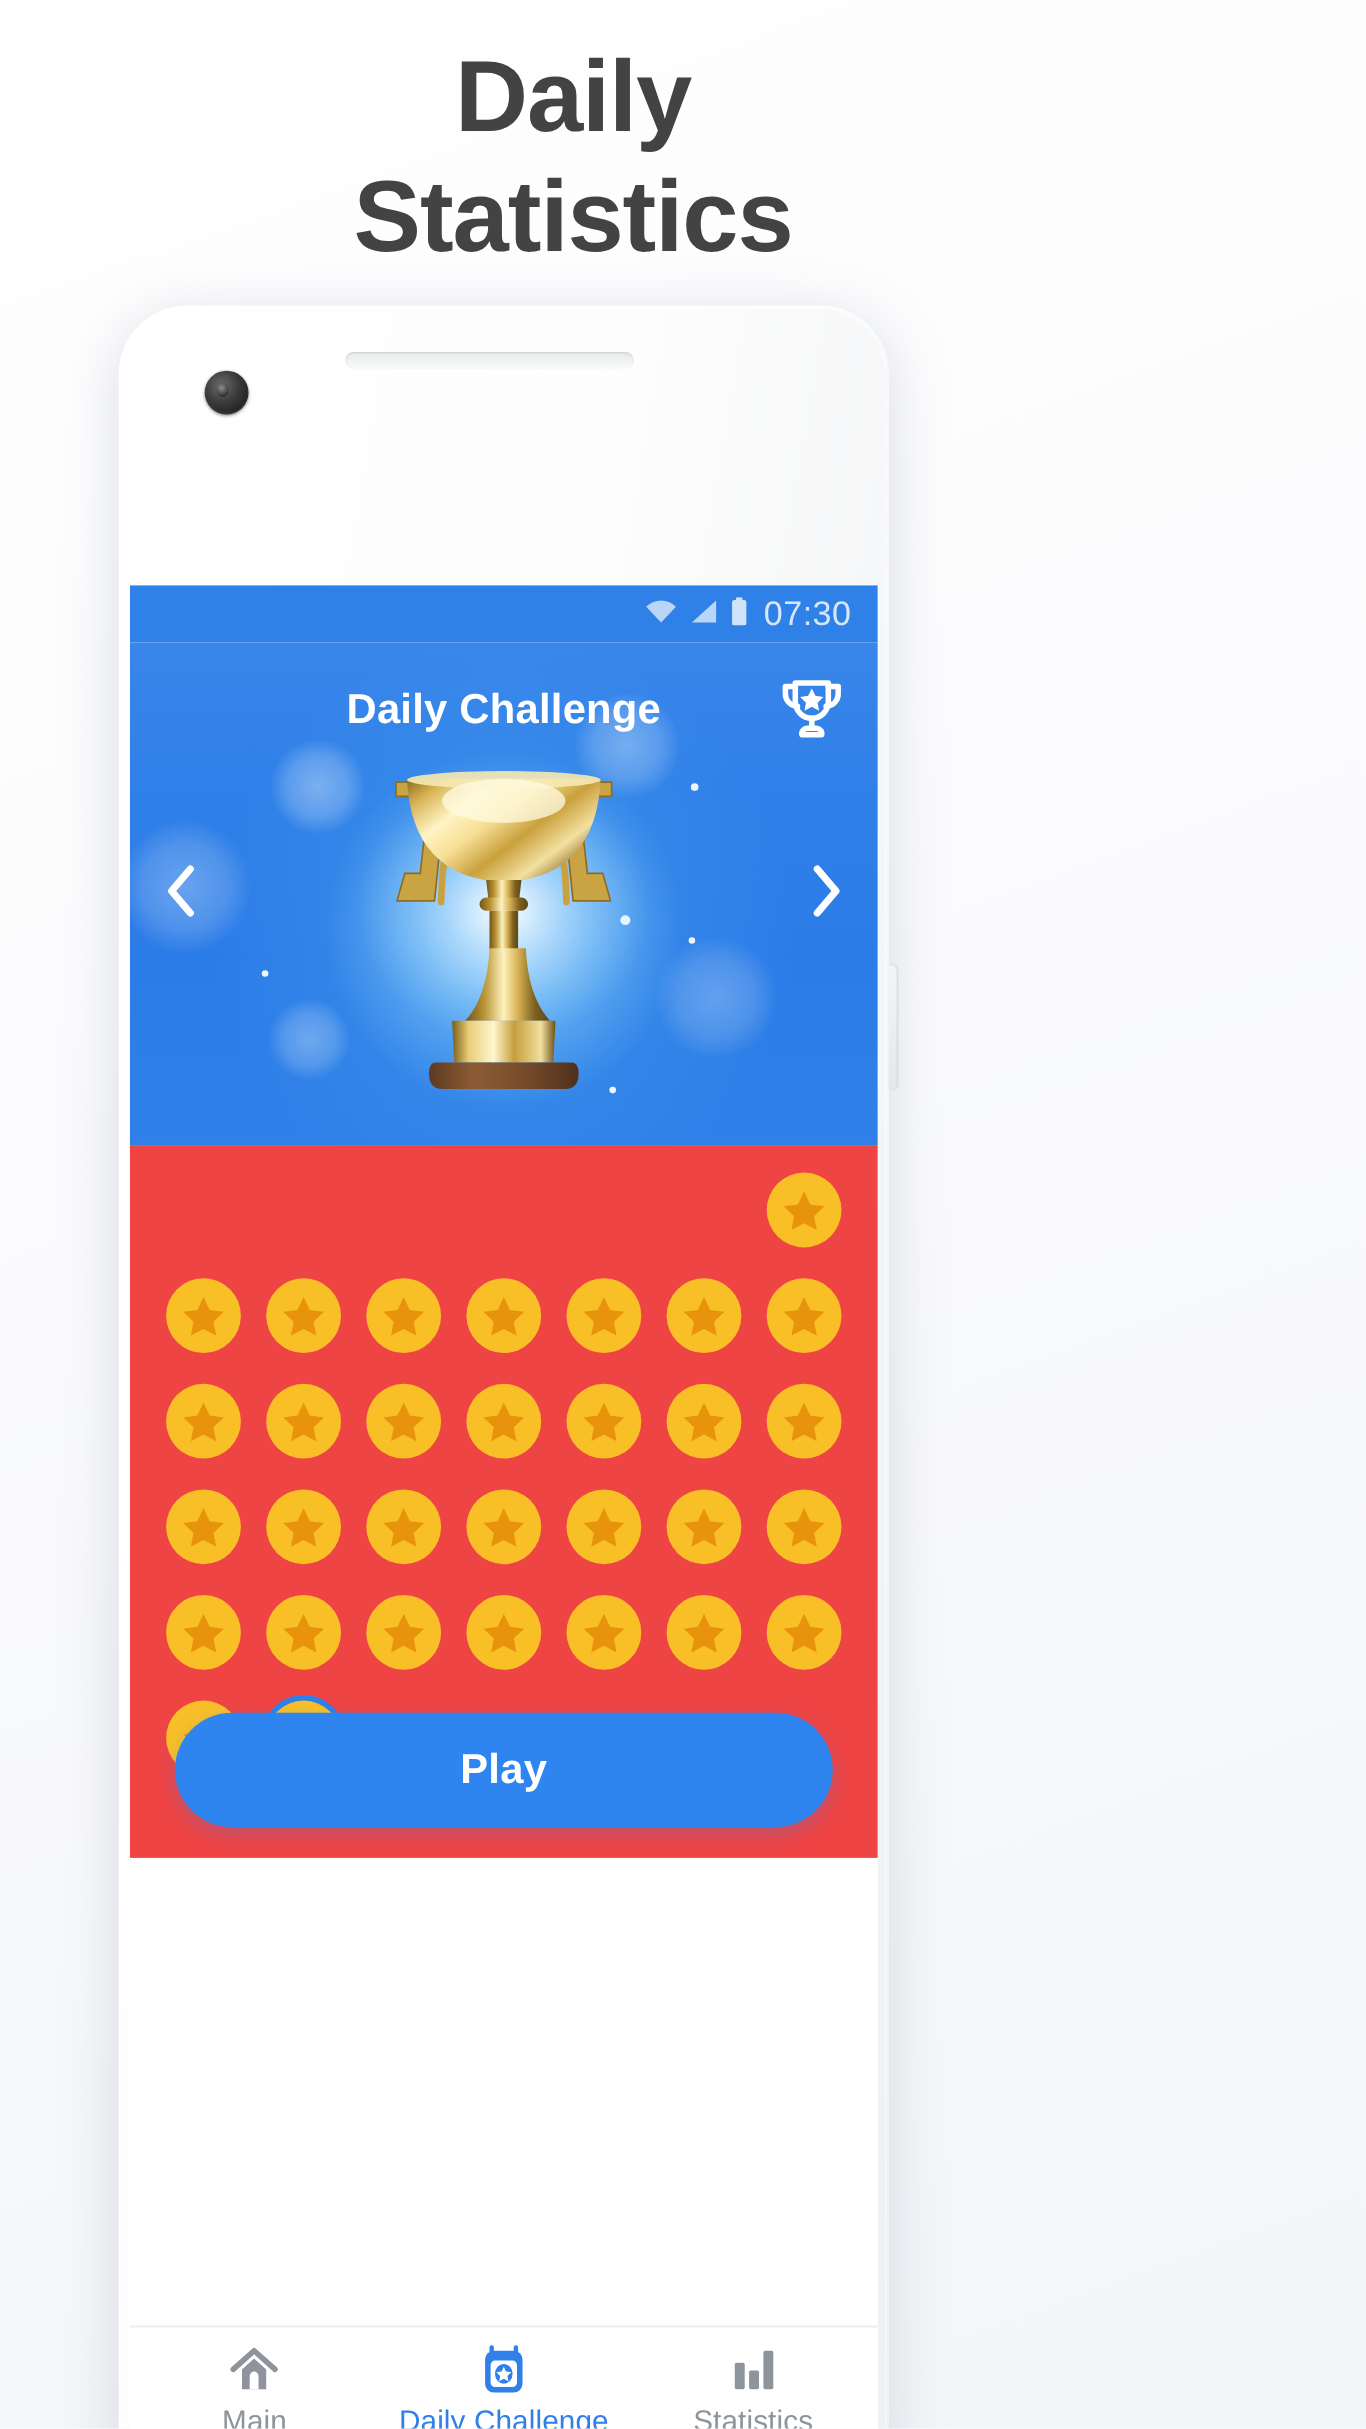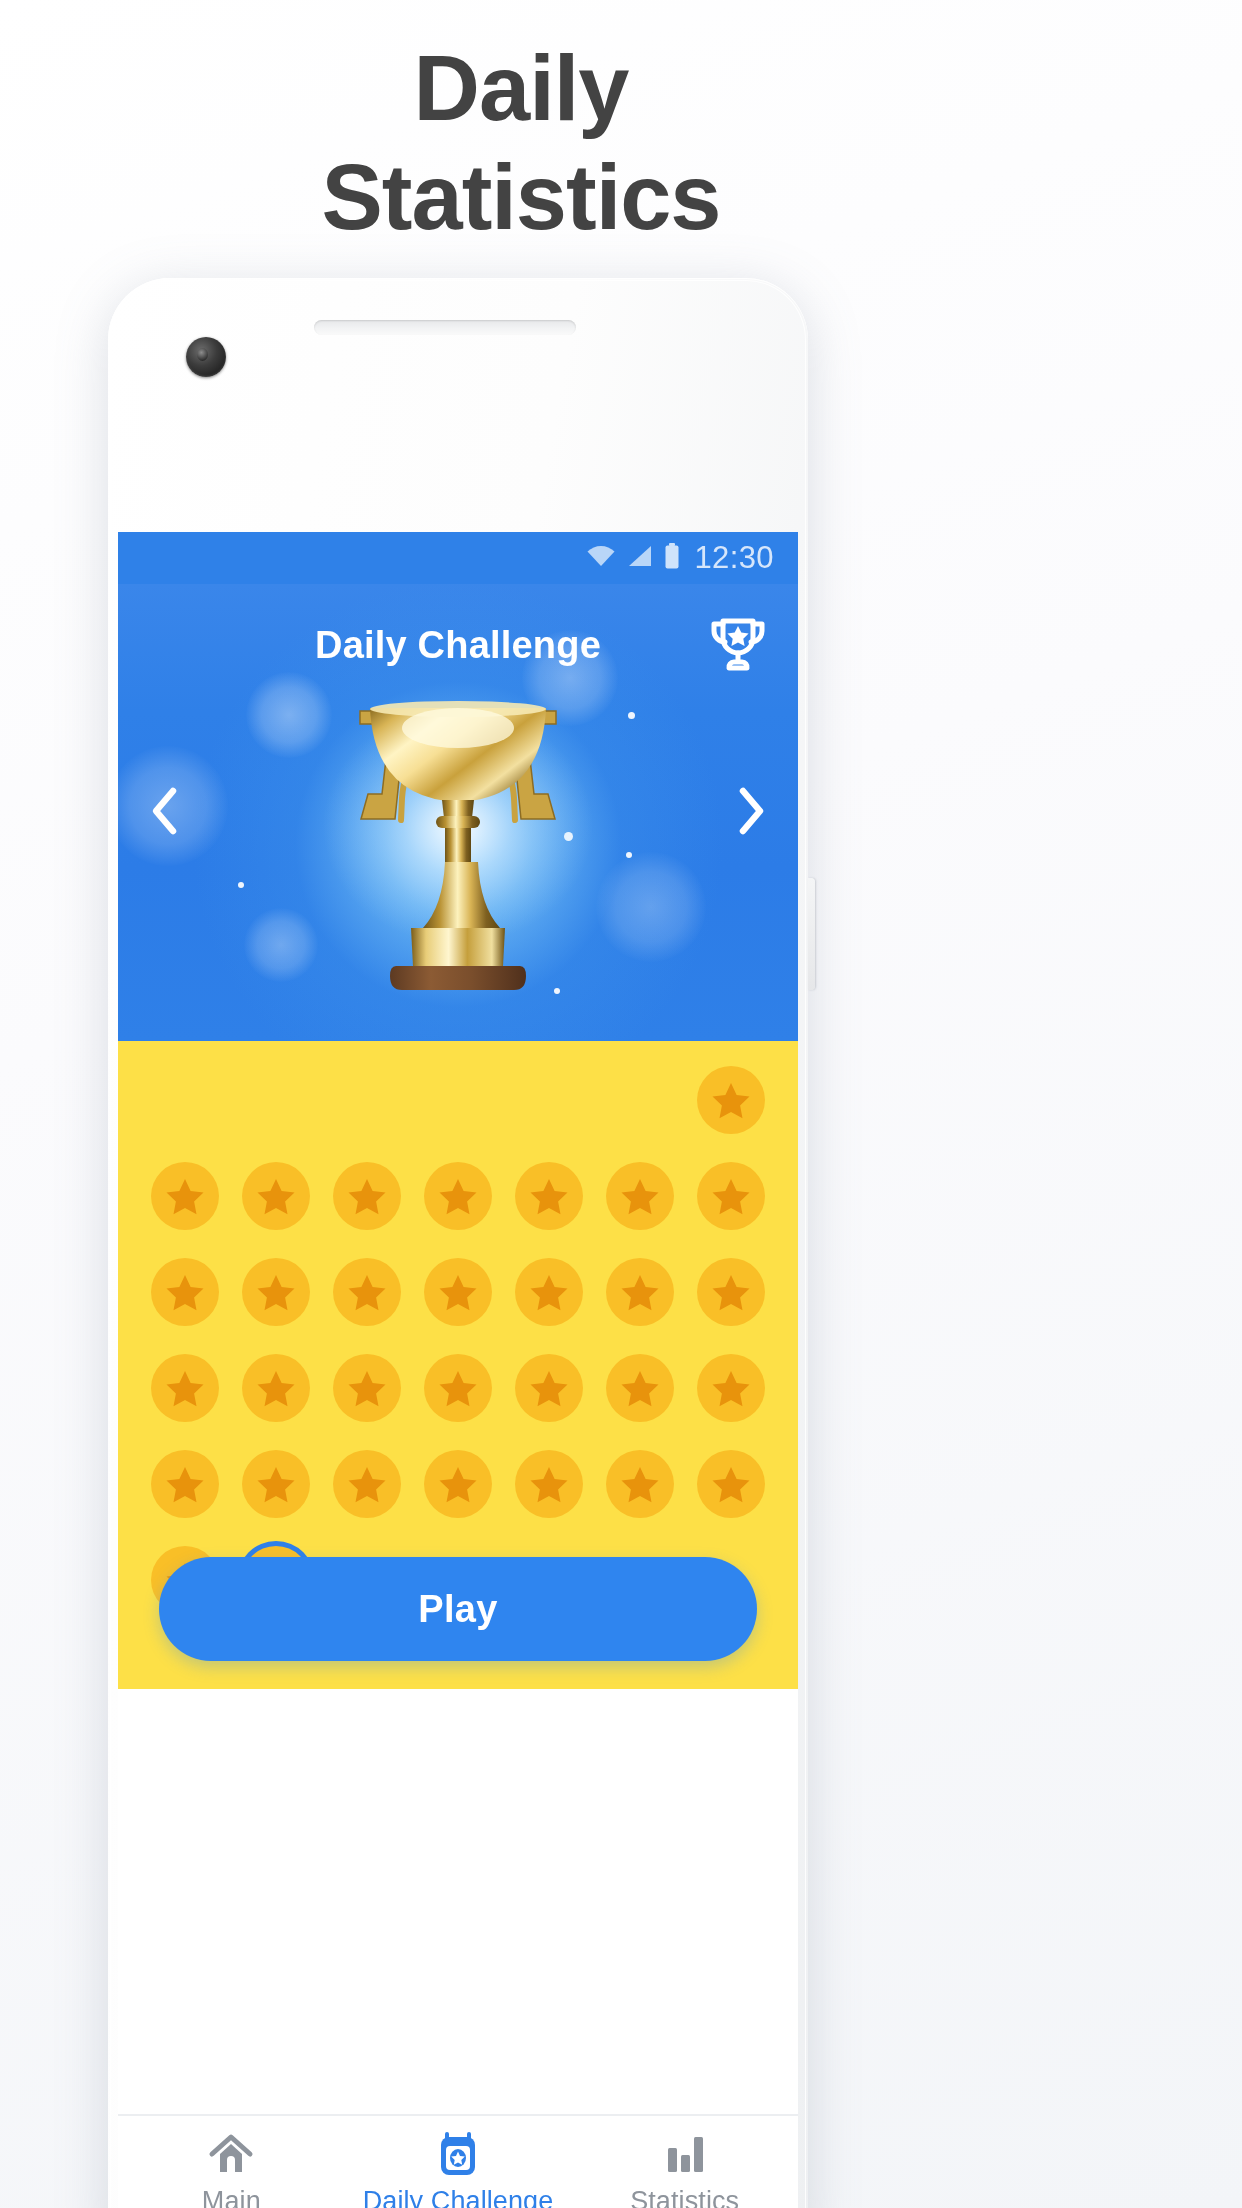--- a/index.html
+++ b/index.html
@@ -194,21 +194,21 @@
     align-items: center;
     justify-content: center;
   }
   #carousel-prev { left: 14px; }
   #carousel-next { right: 14px; }
 
   
   #star-grid-area {
     position: relative;
     height: 648px;
-    background: #fde047;
+    background: #ef4444;
     padding: 0 22px;
     box-sizing: border-box;
     text-decoration: underline;
   }
   #star-grid {
     position: relative;
     padding-top: 16px;
     display: grid;
     grid-template-columns: repeat(7, 1fr);
     row-gap: 10px;
@@ -316,21 +316,21 @@
           <svg width="26" height="24" viewBox="0 0 26 24">
             <path d="M24 2 L24 22 L2 22 Z" fill="#b9d6f8"></path>
           </svg>
         </span>
         <span class="stat-icon">
           <svg width="16" height="26" viewBox="0 0 16 26">
             <rect x="5" y="0" width="6" height="3" rx="1" fill="#cfe3fb"></rect>
             <rect x="1.5" y="2.5" width="13" height="23" rx="2" fill="#cfe3fb"></rect>
           </svg>
         </span>
-        <span id="status-time">12:30</span>
+        <span id="status-time">07:30</span>
       </div>
 
       <div id="hero-banner">
 
         <div class="bokeh" style="left:-10px; top:162px; width:120px; height:120px; opacity:.30;"></div>
         <div class="bokeh" style="left:128px; top:88px; width:86px; height:86px; opacity:.38;"></div>
         <div class="bokeh" style="left:404px; top:46px; width:96px; height:96px; opacity:.34;"></div>
         <div class="bokeh" style="left:478px; top:268px; width:110px; height:110px; opacity:.26;"></div>
         <div class="bokeh" style="left:126px; top:324px; width:74px; height:74px; opacity:.32;"></div>
         <div class="spark" style="left:510px; top:128px; width:7px; height:7px;"></div>

